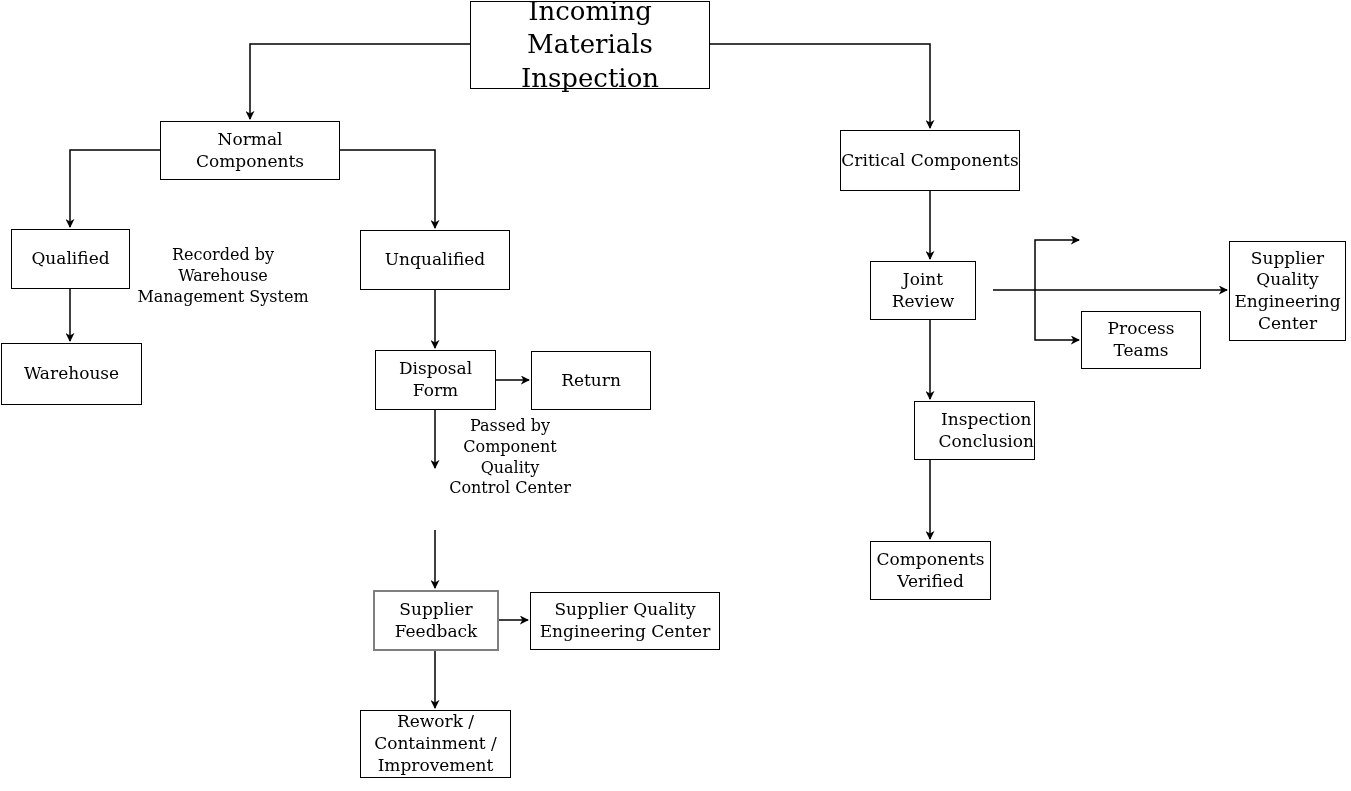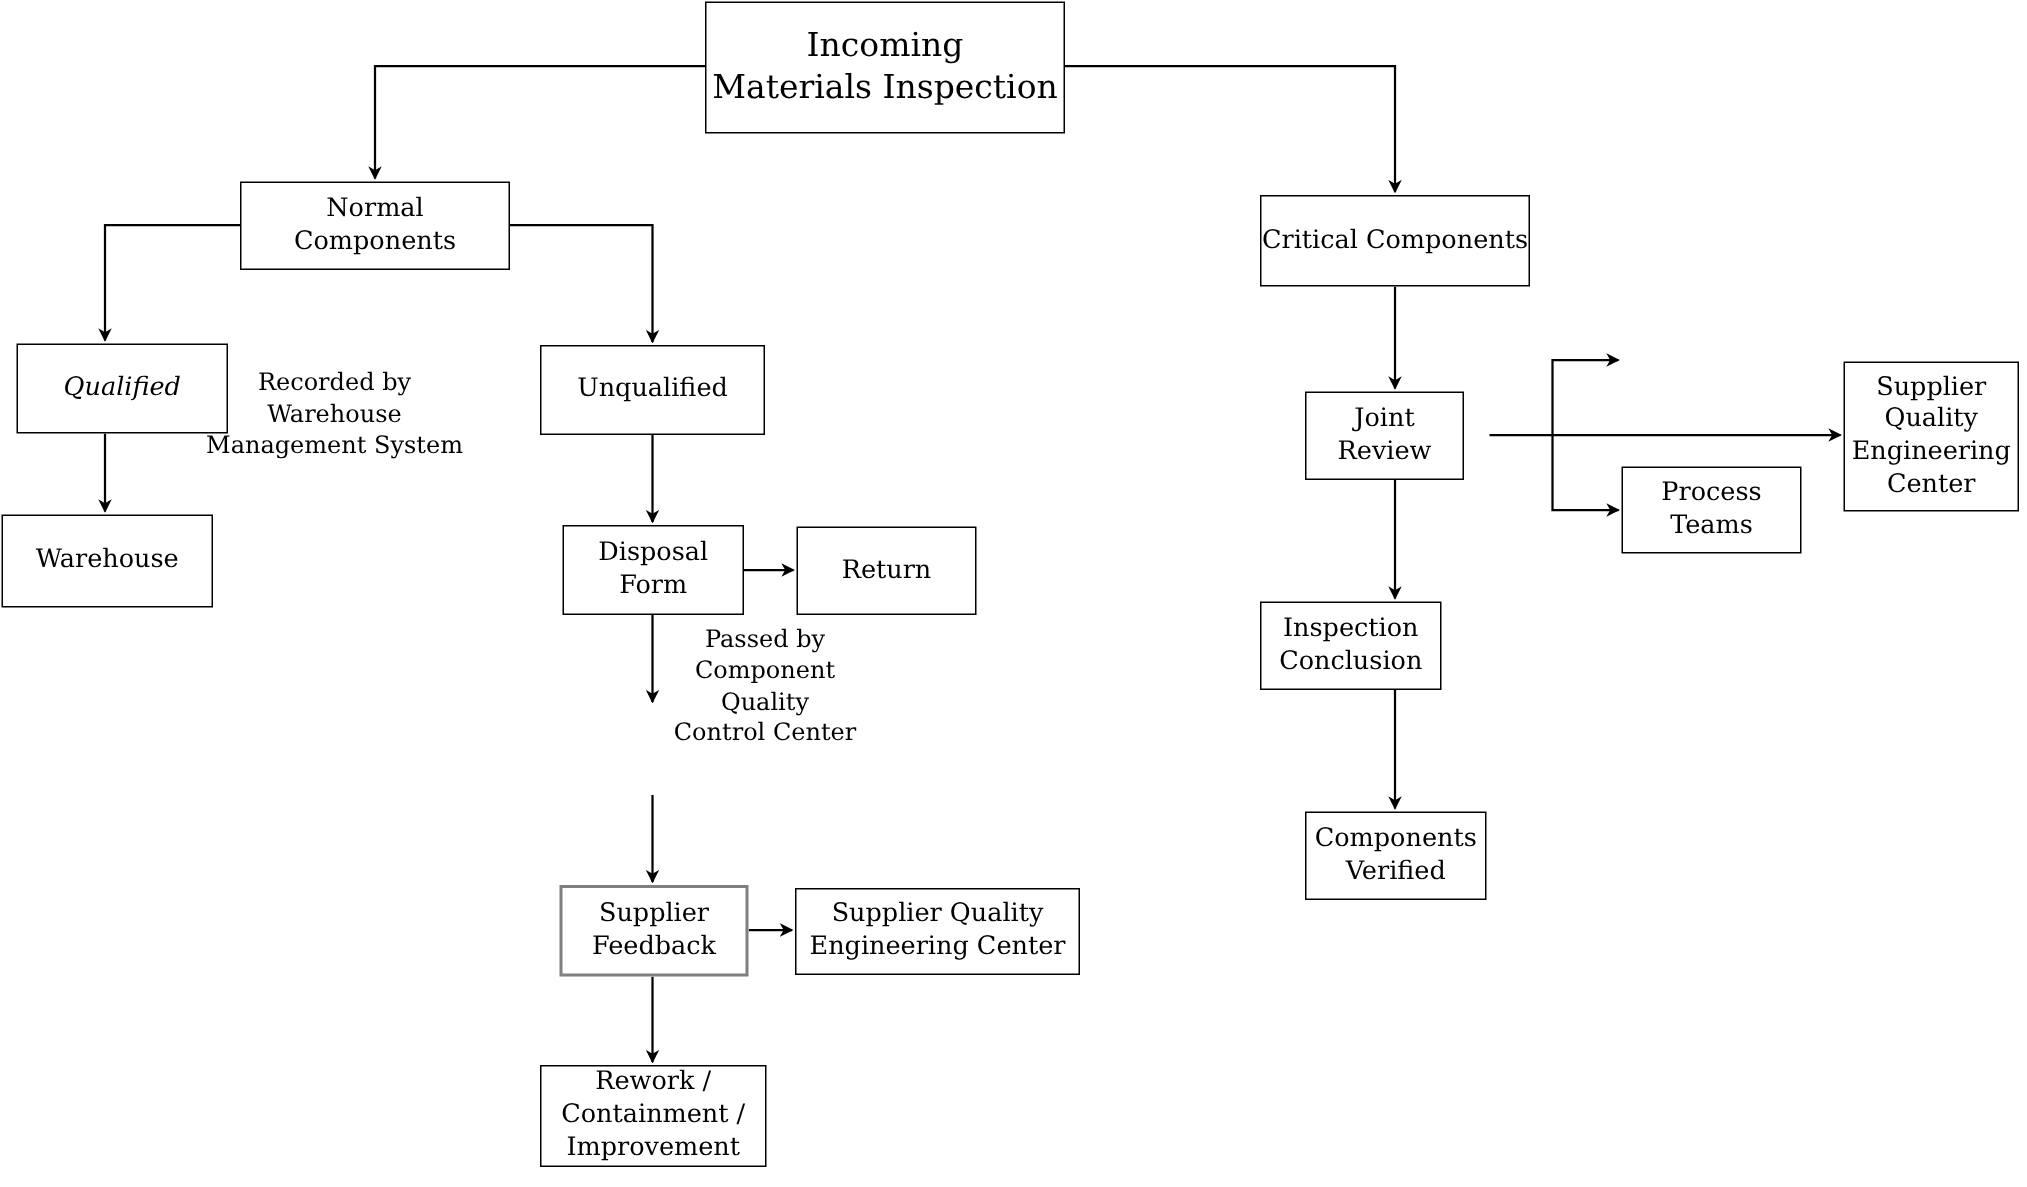--- a/index.html
+++ b/index.html
@@ -23,21 +23,21 @@
     border: 1px solid #000000;
     background: #ffffff;
     display: flex;
     align-items: center;
     justify-content: center;
     text-align: center;
     font-size: 17px;
     line-height: 1.28;
   }
   .node .lbl { white-space: pre-line; }
-  .node.title-node { font-size: 22px; }
+  .node.title-node { font-size: 26px; }
   .node.selected { border: 2px solid #7f7f7f; }
   .note {
     position: absolute;
     text-align: center;
     font-size: 16px;
     line-height: 1.3;
     white-space: pre-line;
   }
 </style>
 </head>
@@ -78,21 +78,21 @@
   </div>
 
   <div class="node" style="left:160px; top:121px; width:180px; height:59px;">
     <span class="lbl">Normal Components</span>
   </div>
 
   <div class="node" style="left:840px; top:130px; width:180px; height:61px;">
     <span class="lbl">Critical Components</span>
   </div>
 
-  <div class="node" style="left:11px; top:229px; width:141px; height:60px;font-style:italic;">
+  <div class="node" style="left:11px; top:229px; width:119px; height:60px;">
     <span class="lbl">Qualified</span>
   </div>
 
   <div class="node" style="left:360px; top:230px; width:150px; height:60px;">
     <span class="lbl">Unqualified</span>
   </div>
 
   <div class="node" style="left:1px; top:343px; width:141px; height:62px;">
     <span class="lbl">Warehouse</span>
   </div>
@@ -133,21 +133,21 @@
 Teams</span>
   </div>
 
   <div class="node" style="left:1229px; top:241px; width:117px; height:100px;">
     <span class="lbl">Supplier
 Quality
 Engineering
 Center</span>
   </div>
 
-  <div class="node" style="left:840px; top:401px; width:121px; height:59px;">
+  <div class="node" style="left:914px; top:401px; width:121px; height:59px;justify-content:flex-end;">
     <span class="lbl">Inspection
 Conclusion</span>
   </div>
 
   <div class="node" style="left:870px; top:541px; width:121px; height:59px;">
     <span class="lbl">Components
 Verified</span>
   </div>
 
   <div class="note" style="left:133px; top:245px; width:180px;">Recorded by Warehouse

